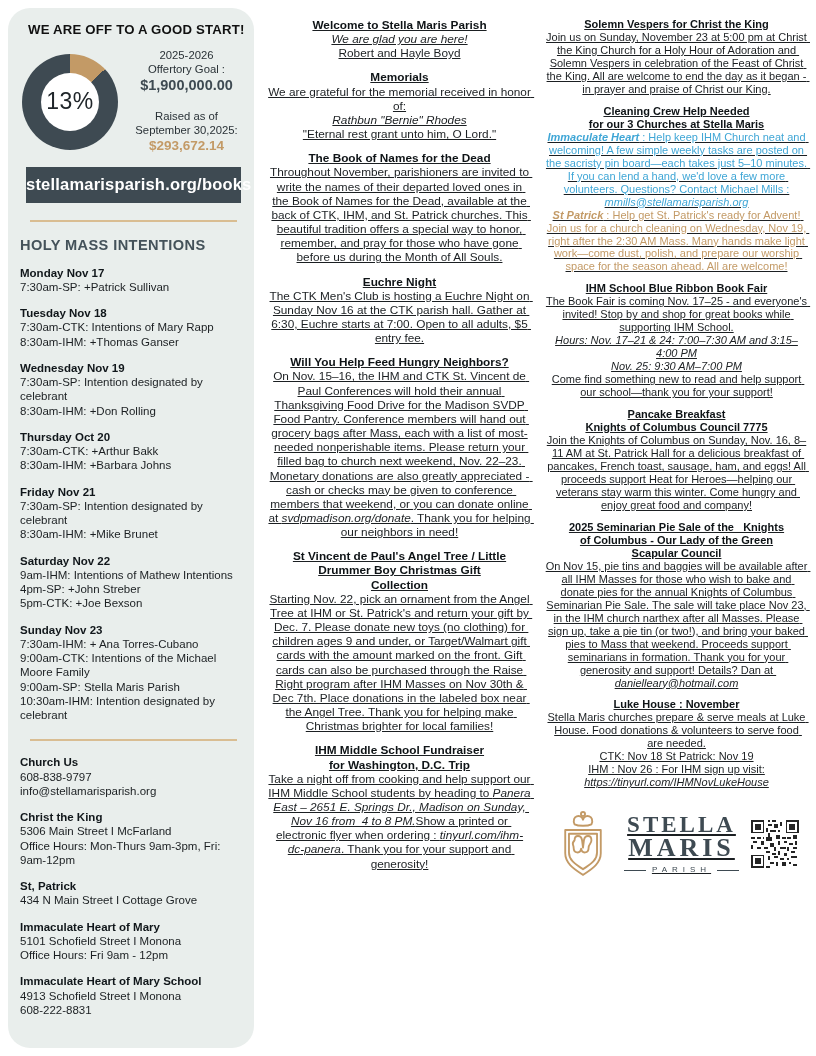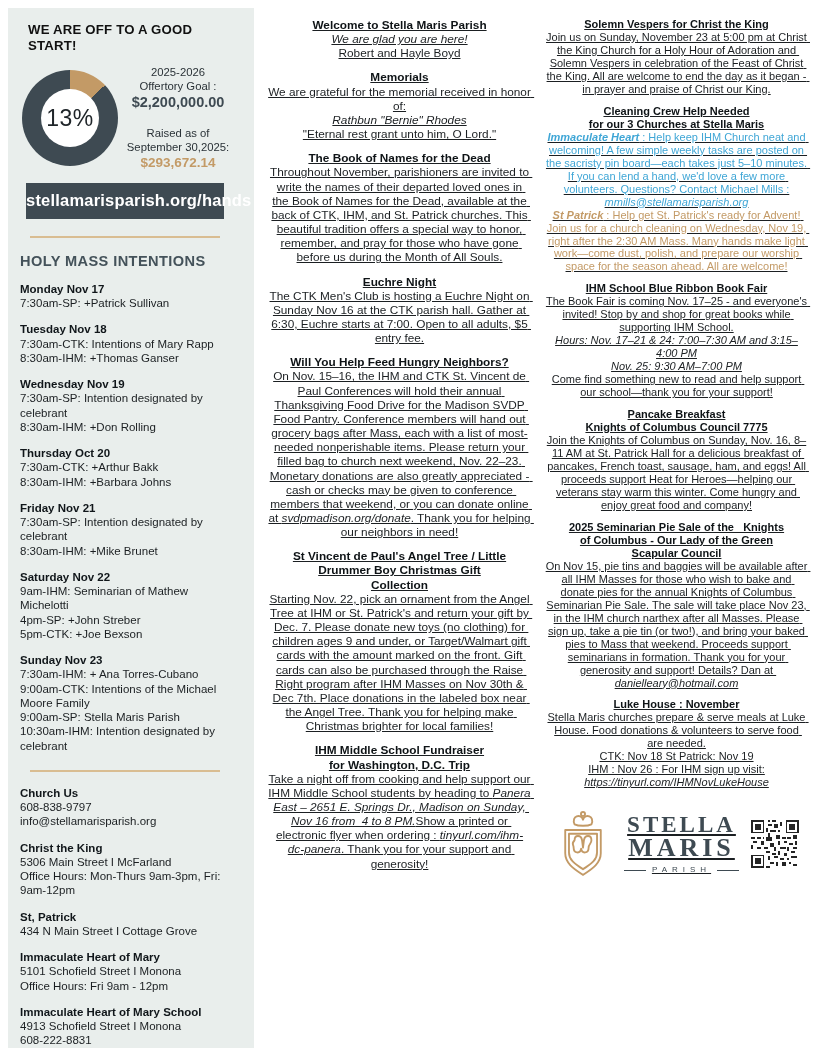--- a/index.html
+++ b/index.html
@@ -5,21 +5,21 @@
   html,body{margin:0;padding:0;background:#ffffff;}
   .page{
     width:816px;height:1056px;box-sizing:border-box;
     background:#ffffff;display:flex;gap:14px;padding:8px 8px 8px 8px;
     font-family:"Liberation Sans","DejaVu Sans",sans-serif;color:#1b1f22;
     overflow:hidden;
   }
   
   .sidebar{
     flex:0 0 246px;width:246px;background:#e9eeec;box-sizing:border-box;
-    padding:14px 24px 12px 12px;font-size:11.5px;line-height:1.24;
+    padding:14px 7px 12px 12px;font-size:11.5px;line-height:1.24;border-radius:22px;
   }
   .progress-title{font-size:13.2px;font-weight:bold;color:#111;margin:0 0 10px 8px;letter-spacing:.2px;}
   .chart-row{display:flex;align-items:center;gap:8px;margin:0 0 6px 2px;}
   .donut{
     position:relative;width:96px;height:96px;border-radius:50%;flex:0 0 96px;
     background:conic-gradient(#c39a66 calc(var(--p,13)*1%),#3e4a52 0);
     display:flex;align-items:center;justify-content:center;
   }
   .donut::after{content:"";position:absolute;inset:19px;border-radius:50%;background:#ffffff;}
   .donut .pct{position:relative;z-index:1;font-size:23px;color:#20262a;letter-spacing:.5px;}
@@ -64,27 +64,27 @@
 
   <aside class="sidebar">
     <h2 class="progress-title">WE ARE OFF TO A GOOD START!</h2>
     <div class="chart-row">
       <div class="donut" id="donut" style="--p: 13;">
         <span class="pct">13%</span>
       </div>
       <div class="goal-text">
         <div class="pre">2025-2026
 Offertory Goal :</div>
-        <div class="goal-amt">$2,200,000.00</div>
+        <div class="goal-amt">$1,900,000.00</div>
         <div class="pre">Raised as of
 September 30,2025:</div>
         <div class="raised-amt">$293,672.14</div>
       </div>
     </div>
-    <div class="giving-banner">stellamarisparish.org/hands</div>
+    <div class="giving-banner">stellamarisparish.org/books</div>
     <hr class="tan-rule">
     <h3 class="mi-title">HOLY MASS INTENTIONS</h3>
     <div id="mi-days">
         <div class="day">
           <div class="day-name">Monday Nov 17</div>
           <div class="day-line">7:30am-SP: +Patrick Sullivan</div>
         </div>
         <div class="day">
           <div class="day-name">Tuesday Nov 18</div>
           <div class="day-line">7:30am-CTK: Intentions of Mary Rapp</div>
@@ -100,21 +100,21 @@
           <div class="day-line">7:30am-CTK: +Arthur Bakk</div>
           <div class="day-line">8:30am-IHM: +Barbara Johns</div>
         </div>
         <div class="day">
           <div class="day-name">Friday Nov 21</div>
           <div class="day-line">7:30am-SP: Intention designated by celebrant</div>
           <div class="day-line">8:30am-IHM: +Mike Brunet</div>
         </div>
         <div class="day">
           <div class="day-name">Saturday Nov 22</div>
-          <div class="day-line">9am-IHM: Seminarian of Mathew Michelotti</div>
+          <div class="day-line">9am-IHM: Intentions of Mathew Intentions</div>
           <div class="day-line">4pm-SP: +John Streber</div>
           <div class="day-line">5pm-CTK: +Joe Bexson</div>
         </div>
         <div class="day">
           <div class="day-name">Sunday Nov 23</div>
           <div class="day-line">7:30am-IHM: + Ana Torres-Cubano</div>
           <div class="day-line">9:00am-CTK: Intentions of the Michael Moore Family</div>
           <div class="day-line">9:00am-SP: Stella Maris Parish</div>
           <div class="day-line">10:30am-IHM: Intention designated by celebrant</div>
         </div>

